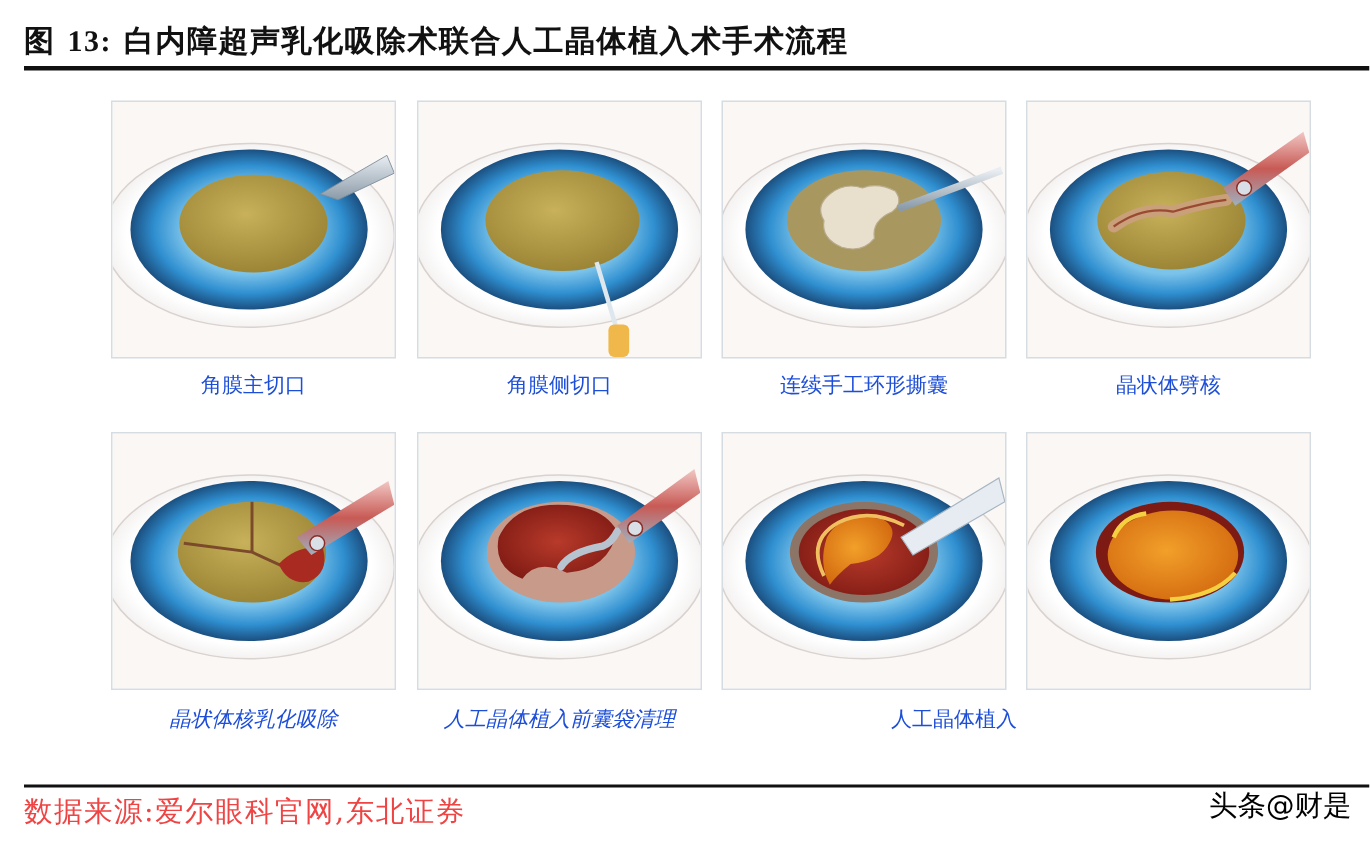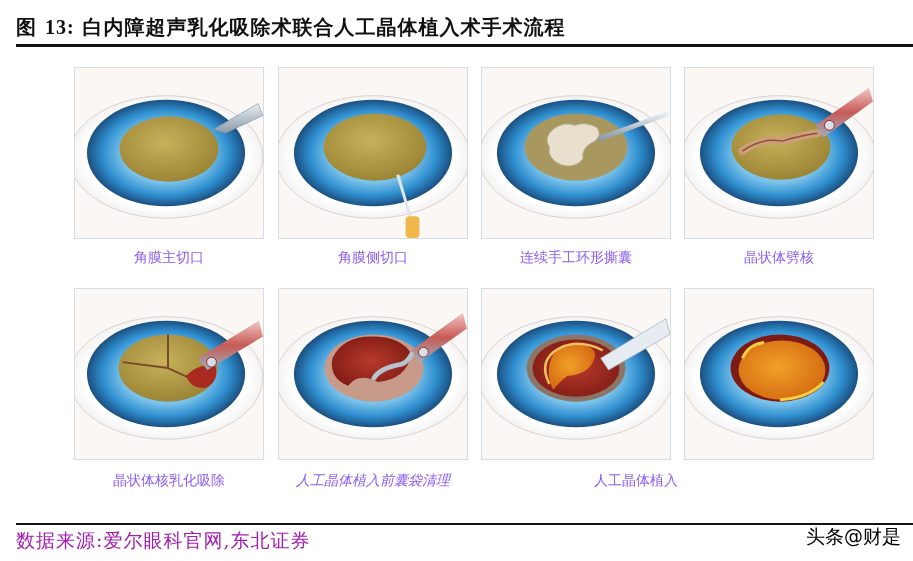--- a/index.html
+++ b/index.html
@@ -1,25 +1,25 @@
 <!DOCTYPE html>
 <html><head>
 <meta charset="utf-8">
 <style>
   html, body { margin:0; padding:0; background:#ffffff; }
   body { width:913px; height:561px; position:relative; overflow:hidden; font-family:"DejaVu Sans", sans-serif; }
   .title { position:absolute; left:16px; top:14px; font-family:"DejaVu Serif", serif; font-weight:bold; font-size:20px; color:#111; letter-spacing:1px; white-space:nowrap; }
   .title .num { font-family:"Liberation Serif", serif;margin-top:36px; }
   .rule-top { position:absolute; left:16px; top:44px; width:897px; height:3px; background:#111; }
   .rule-bottom { position:absolute; left:16px; top:523px; width:897px; height:2px; background:#111; }
-  .source { position:absolute; left:16px; top:528px; font-family:"DejaVu Serif", serif; font-size:19px; color:#a21caf; letter-spacing:1px; white-space:nowrap; }
+  .source { position:absolute; left:16px; top:528px; font-family:"DejaVu Serif", serif; font-size:19px; color:#ef4444; letter-spacing:1px; white-space:nowrap; }
   .watermark { position:absolute; right:12px; top:524px; font-family:"DejaVu Sans", sans-serif; font-size:19px; color:#000000; white-space:nowrap; }
   .panel { position:absolute; width:190px; height:172px; border:1px solid #d5dde2; background:#fbfaf9; overflow:hidden; box-sizing:border-box; }
   .panel svg { display:block; width:100%; height:100%; }
-  .caption { position:absolute; width:204px; text-align:center; font-size:14px; color:#8b5cf6; line-height:20px; }
+  .caption { position:absolute; width:204px; text-align:center; font-size:14px; color:#1d4ed8; line-height:20px; }
 </style>
 </head>
 <body>
 
 <div class="title">
   <span>图</span>
   <span class="num">13:</span>
   <span>白内障超声乳化吸除术联合人工晶体植入术手术流程</span>
 </div>
 <div class="rule-top"></div>
@@ -113,21 +113,21 @@
     <rect width="190" height="172" fill="#faf7f5"></rect>
     <ellipse cx="92" cy="90" rx="98" ry="62" fill="url(#scleraGrad)" stroke="#d9d2cf"></ellipse>
     <ellipse cx="92" cy="86" rx="80" ry="54" fill="url(#irisGrad)"></ellipse>
     <ellipse cx="94" cy="80" rx="50" ry="34" fill="url(#lensGrad)"></ellipse>
     <path d="M94,80 L94,46 M94,80 L48,74 M94,80 L120,92" stroke="#7a4a2a" stroke-width="2"></path>
     <path d="M112,88 q14,-14 30,-10 q4,16 -10,22 q-14,2 -20,-12z" fill="#a82a20"></path>
     <polygon points="124,70 186,32 190,48 134,82" fill="url(#phacoGrad)"></polygon>
     <circle cx="138" cy="74" r="5" fill="#d8dfe6" stroke="#8a2d28"></circle>
   </svg>
 </div>
-<div class="caption" style="left:67px; top:470px;">晶状体核乳化吸除</div>
+<div class="caption" style="left:67px; top:470px;font-style:italic;">晶状体核乳化吸除</div>
 
 <div class="panel" style="left:278px; top:288px;">
   <svg viewBox="0 0 190 172">
     <rect width="190" height="172" fill="#faf7f5"></rect>
     <ellipse cx="95" cy="90" rx="98" ry="62" fill="url(#scleraGrad)" stroke="#d9d2cf"></ellipse>
     <ellipse cx="95" cy="86" rx="80" ry="54" fill="url(#irisGrad)"></ellipse>
     <ellipse cx="96" cy="80" rx="50" ry="34" fill="#c79a8a"></ellipse>
     <path d="M54,70 q10,-22 40,-22 q30,0 40,18 q-6,26 -34,28 q-20,-10 -30,4 q-20,-8 -16,-28z" fill="url(#bloodGrad)"></path>
     <path d="M96,90 q6,-10 28,-14 q6,-2 10,-10" stroke="#b7c4cf" stroke-width="5" fill="none" stroke-linecap="round"></path>
     <polygon points="134,62 186,24 190,40 142,74" fill="url(#phacoGrad)"></polygon>

